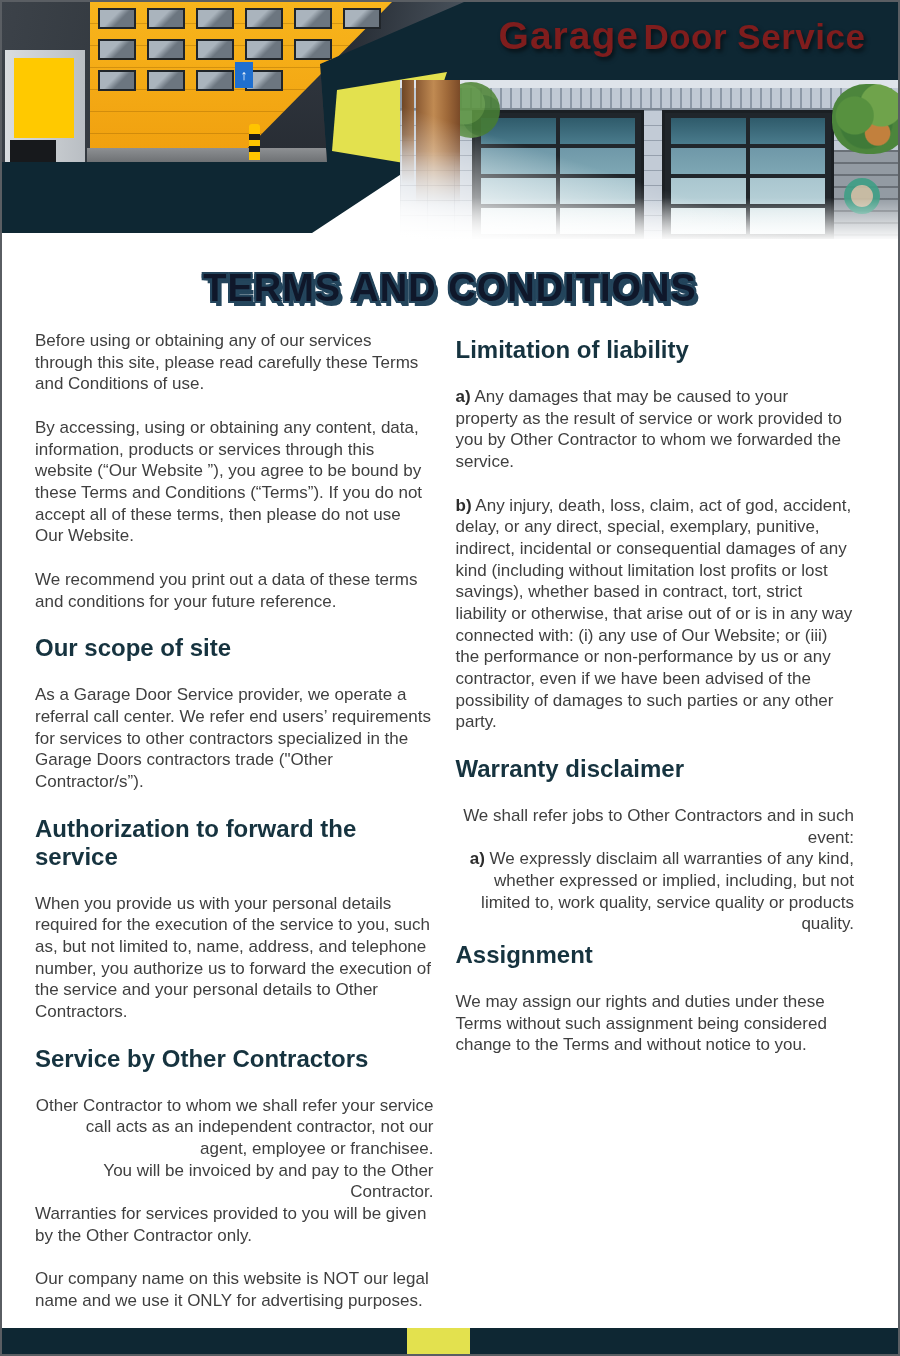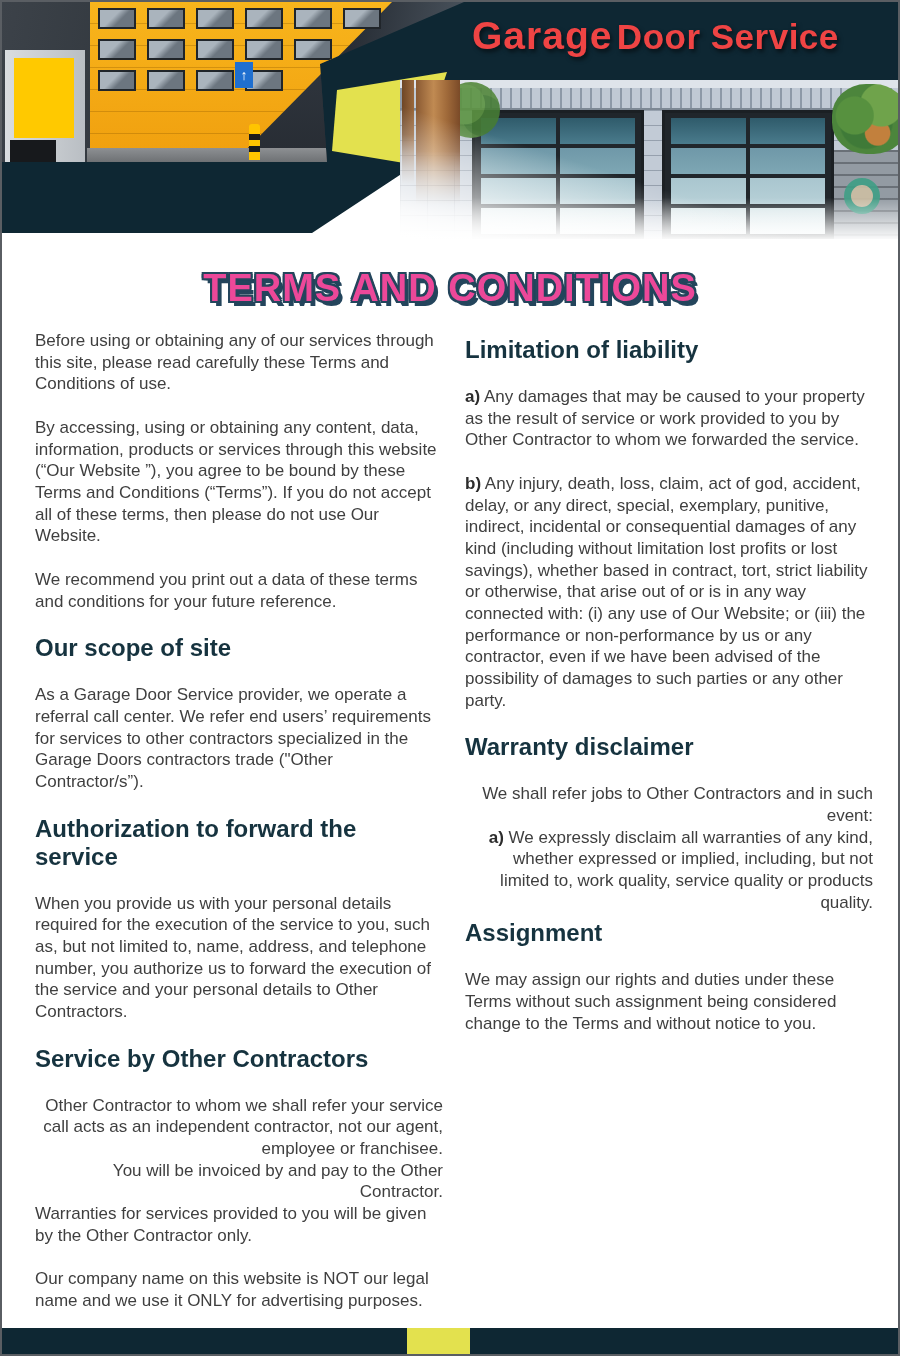--- a/index.html
+++ b/index.html
@@ -73,33 +73,33 @@
     mask-image:linear-gradient(180deg,#000 55%,transparent 96%);}
   .pr-fence2{position:absolute;left:2px;top:0;width:12px;height:110px;background:linear-gradient(90deg,#6e4626,#9a683c);
     -webkit-mask-image:linear-gradient(180deg,#000 50%,transparent 95%);
     mask-image:linear-gradient(180deg,#000 50%,transparent 95%);}
   .pr-hose{position:absolute;right:20px;top:98px;width:36px;height:36px;border-radius:50%;
     border:7px solid #3f9f86;box-sizing:border-box;background:#cdbfa4;opacity:.9;}
   .pr-fade{position:absolute;inset:0;
     background:linear-gradient(to top right,rgba(255,255,255,1) 0%,rgba(255,255,255,.85) 10%,rgba(255,255,255,0) 42%),
                linear-gradient(to top,rgba(255,255,255,.95) 0%,rgba(255,255,255,0) 26%);}
   
-  .brand{position:absolute;left:470px;top:12px;width:420px;color:#ef4444;white-space:nowrap;
+  .brand{position:absolute;left:470px;top:12px;width:420px;text-align:center;color:#7f1d1d;white-space:nowrap;
     text-shadow:2px 3px 4px rgba(0,0,0,.55);font-weight:bold;}
   .brand .w1{font-size:39px;letter-spacing:1px;}
   .brand .w2{font-size:35px;letter-spacing:.5px;}
   
   .terms-title{margin:20px 0 14px;text-align:center;font-size:38px;font-weight:800;letter-spacing:1px;
-    color:#ec4899;
+    color:#0f172a;
     text-shadow:
       -2px -2px 0 #24455c, 2px -2px 0 #24455c, -2px 2px 0 #24455c, 2px 2px 0 #24455c,
       -2px 0 0 #24455c, 2px 0 0 #24455c, 0 -2px 0 #24455c, 0 2px 0 #24455c,
       4px 5px 0 #24455c;}
   
-  .content{display:flex;gap:22px;padding:6px 25px 0 33px;}
+  .content{display:flex;gap:22px;padding:6px 44px 0 33px;}
   .col{flex:1 1 0;}
   .col p{margin:0 0 22px;font-size:17px;line-height:1.275;color:#3f3f3f;}
   .col p.tight{margin:0;text-align:right;}
   .col h3{margin:6px 0 22px;font-size:24px;font-weight:bold;color:#16333f;}
   b.lbl{color:#2c2c2c;}
   
   .footer{position:absolute;left:0;right:0;bottom:0;height:26px;background:#0e2733;}
   .footer-accent{position:absolute;left:405px;top:0;width:63px;height:26px;background:#e3e14e;}
 </style>
 </head>

